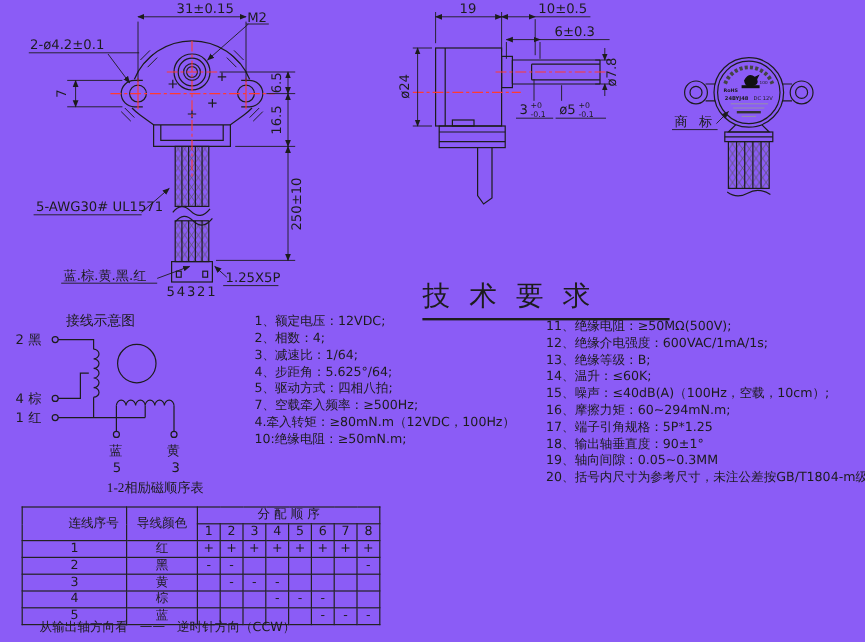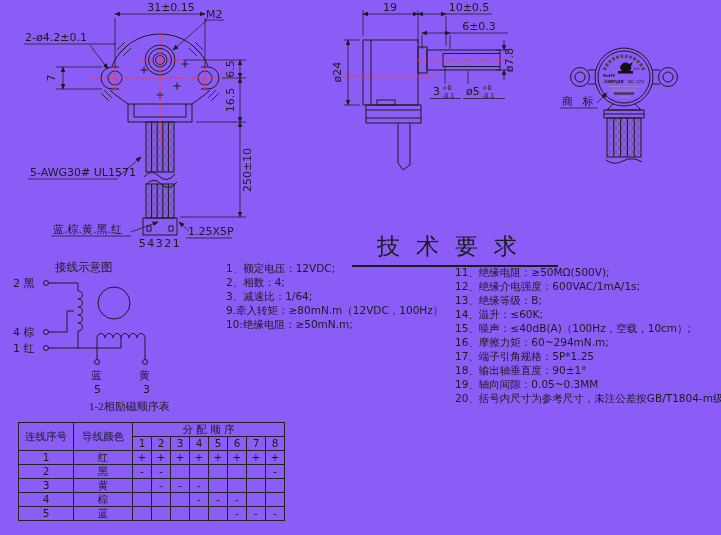--- a/index.html
+++ b/index.html
@@ -3,32 +3,32 @@
 <meta charset="utf-8">
 <style>
   html,body{margin:0;padding:0;background:#fff;}
   #stage{position:relative;width:721px;height:535px;background:#8b5cf6;overflow:hidden;
          font-family:"DejaVu Sans","Liberation Sans",sans-serif;color:#1c1c1c;}
   .abs{position:absolute;}
   svg{position:absolute;left:0;top:0;}
   svg text{font-family:"DejaVu Sans","Liberation Sans",sans-serif;fill:#1c1c1c;}
   .dimtxt{font-size:11px;}
   
-  #tech-title{left:352px;top:231px;width:206px;text-align:center;font-size:23px;
+  #tech-title{left:352px;top:231px;width:206px;font-size:23px;
     letter-spacing:16px;border-bottom:2px solid #1c1c1c;padding-bottom:3px;white-space:nowrap;}
   .tech-list{font-size:10.5px;line-height:14px;white-space:nowrap;}
-  #tech-left{left:226px;top:261px;}
+  #tech-left{left:212px;top:261px;}
   #tech-right{left:455px;top:265px;}
   
   #wiring-subtitle{left:89px;top:399px;font-size:11px;font-family:Liberation Serif, serif;}
   
   #seq-table{left:18px;top:422px;border-collapse:collapse;table-layout:fixed;}
   #seq-table td{border:1px solid #222;text-align:center;font-size:10.5px;padding:0;
     height:13px;line-height:13px;overflow:hidden;}
-  #seq-table .c-no{width:54px;} #seq-table .c-color{width:58px;}
+  #seq-table .c-no{width:54px;padding-left:32px;} #seq-table .c-color{width:58px;}
   #seq-table .c-step{width:18px;}
   #footnote{left:33px;top:516px;font-size:10.5px;display:flex;gap:10px;white-space:nowrap;}
 </style>
 </head>
 <body>
 
 <div id="stage">
 
 <svg width="721" height="535" viewBox="0 0 721 535">
   <defs>
@@ -262,21 +262,24 @@
     <text x="143" y="393" font-size="11">3</text>
   </g>
 </svg>
 
 <div class="abs" id="tech-title">技术要求</div>
 
 <div class="abs tech-list" id="tech-left">
   <div>1、额定电压：12VDC;</div>
   <div>2、相数：4;</div>
   <div>3、减速比：1/64;</div>
-  <div>9.牵入转矩：≥80mN.m（12VDC，100Hz）</div>
+  <div>4、步距角：5.625°/64;</div>
+  <div>5、驱动方式：四相八拍;</div>
+  <div>7、空载牵入频率：≥500Hz;</div>
+  <div>4.牵入转矩：≥80mN.m（12VDC，100Hz）</div>
   <div>10:绝缘电阻：≥50mN.m;</div>
 </div>
 
 <div class="abs tech-list" id="tech-right">
   <div>11、绝缘电阻：≥50MΩ(500V);</div>
   <div>12、绝缘介电强度：600VAC/1mA/1s;</div>
   <div>13、绝缘等级：B;</div>
   <div>14、温升：≤60K;</div>
   <div>15、噪声：≤40dB(A)（100Hz，空载，10cm）;</div>
   <div>16、摩擦力矩：60~294mN.m;</div>
@@ -361,14 +364,19 @@
     <td></td>
     <td></td>
     <td></td>
     <td>-</td>
     <td>-</td>
     <td>-</td>
   </tr>
 </tbody>
     </table>
 
-
+<div class="abs" id="footnote">
+  <span>从输出轴方向看</span>
+  <span>——</span>
+  <span>逆时针方向（CCW）</span>
 </div>
 
+</div>
+
 </body></html>

